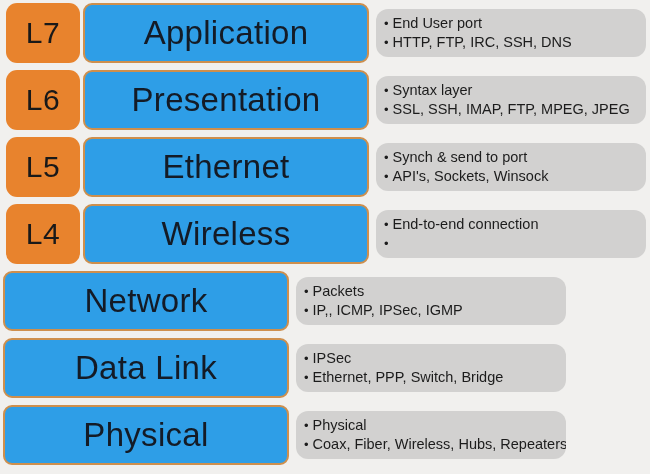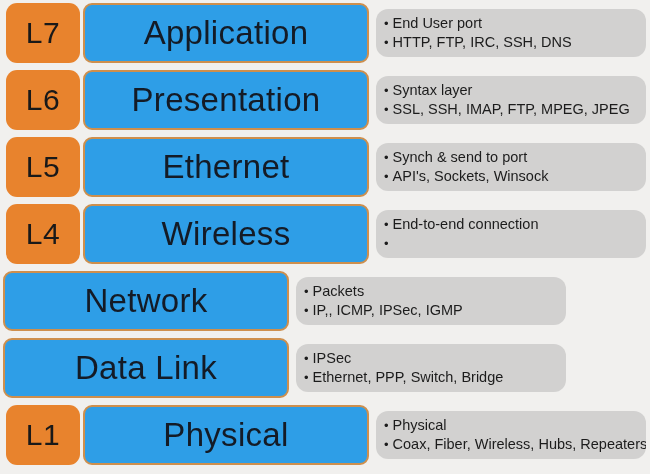--- a/index.html
+++ b/index.html
@@ -166,21 +166,20 @@
           <span>IPSec</span>
         </div>
       <div class="detail-line">
           <span class="dot">•</span>
           <span>Ethernet, PPP, Switch, Bridge</span>
         </div>
     </div>
   </div>
 
   <div class="row">
-    <div class="lbox">L1</div>
     <div class="bbox">Physical</div>
     <div class="gbox">
       <div class="detail-line">
           <span class="dot">•</span>
           <span>Physical</span>
         </div>
       <div class="detail-line">
           <span class="dot">•</span>
           <span>Coax, Fiber, Wireless, Hubs, Repeaters</span>
         </div>

